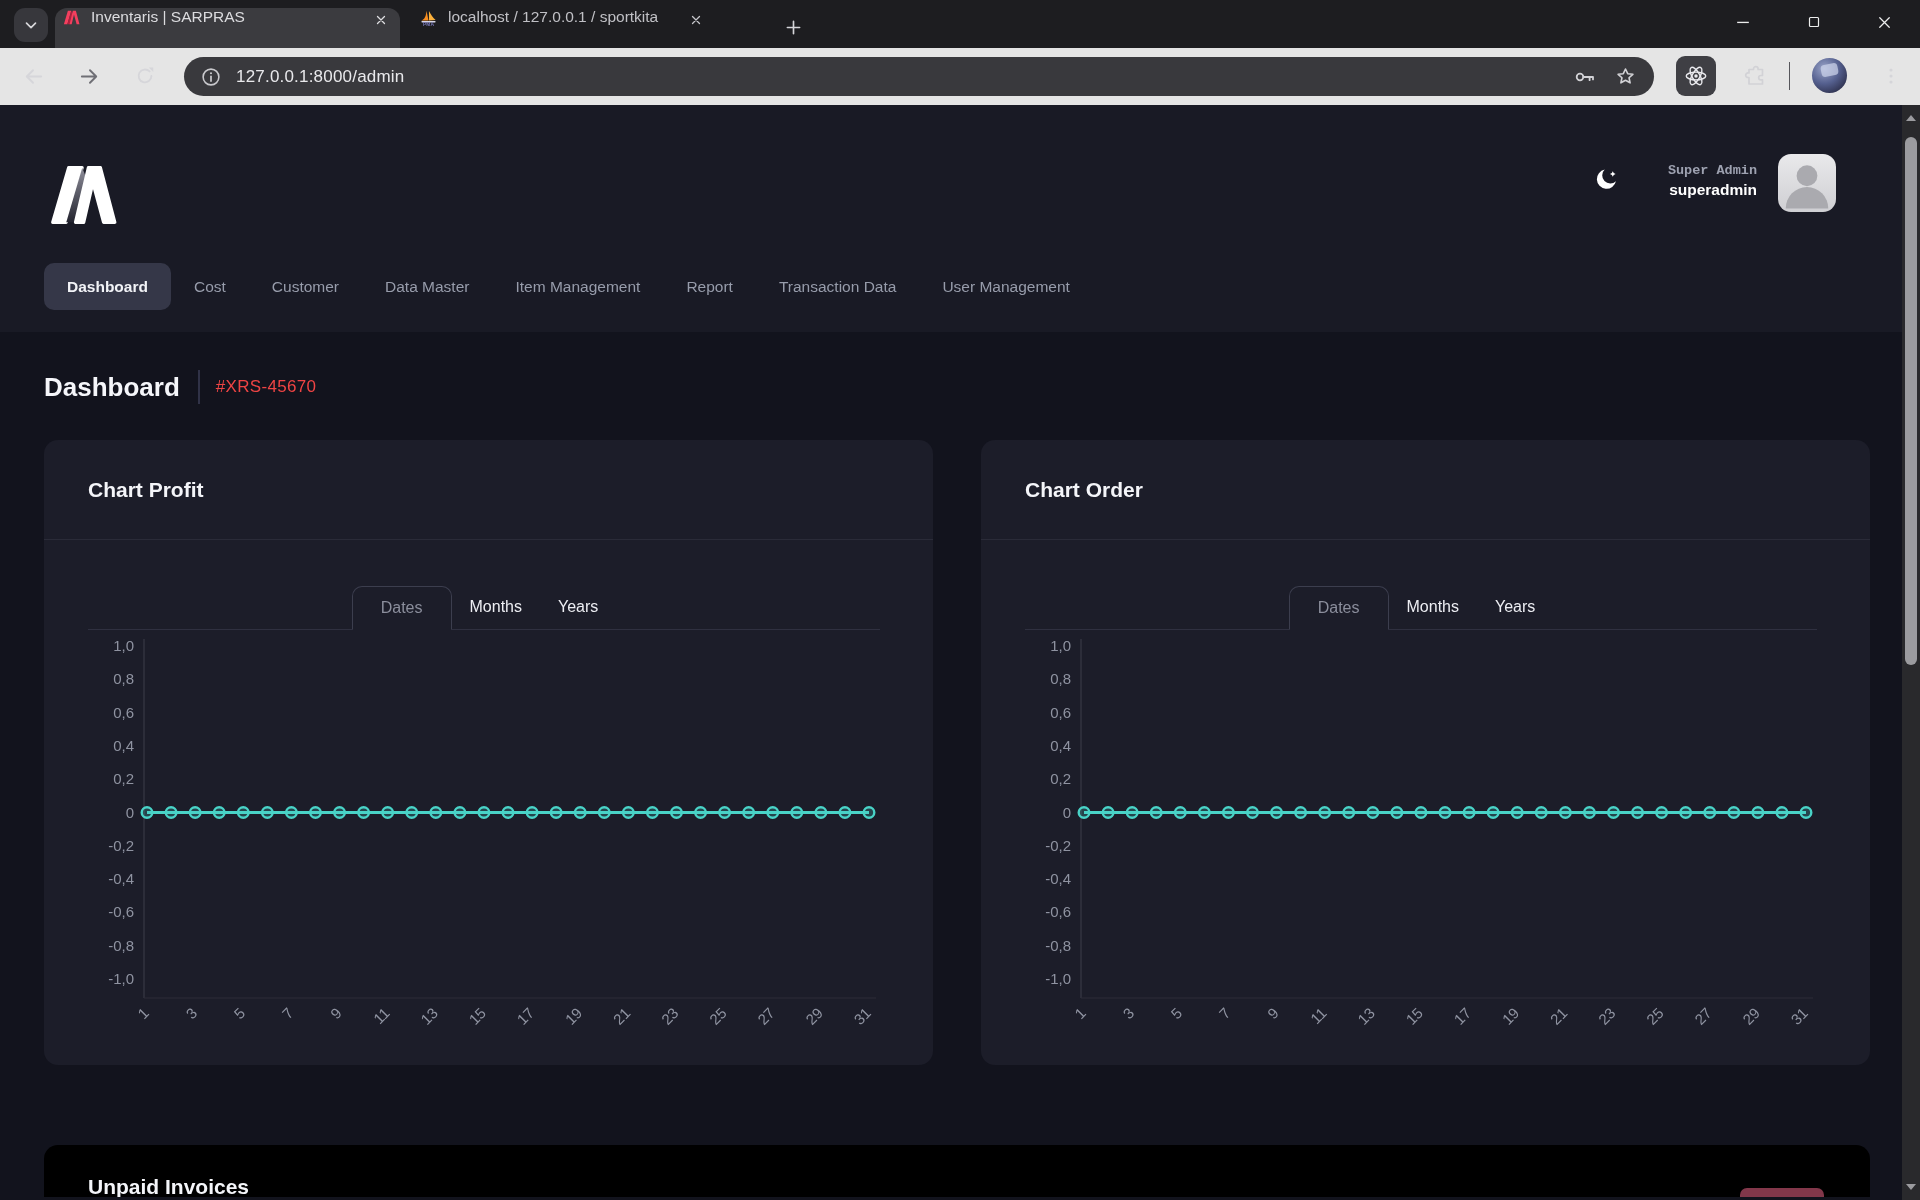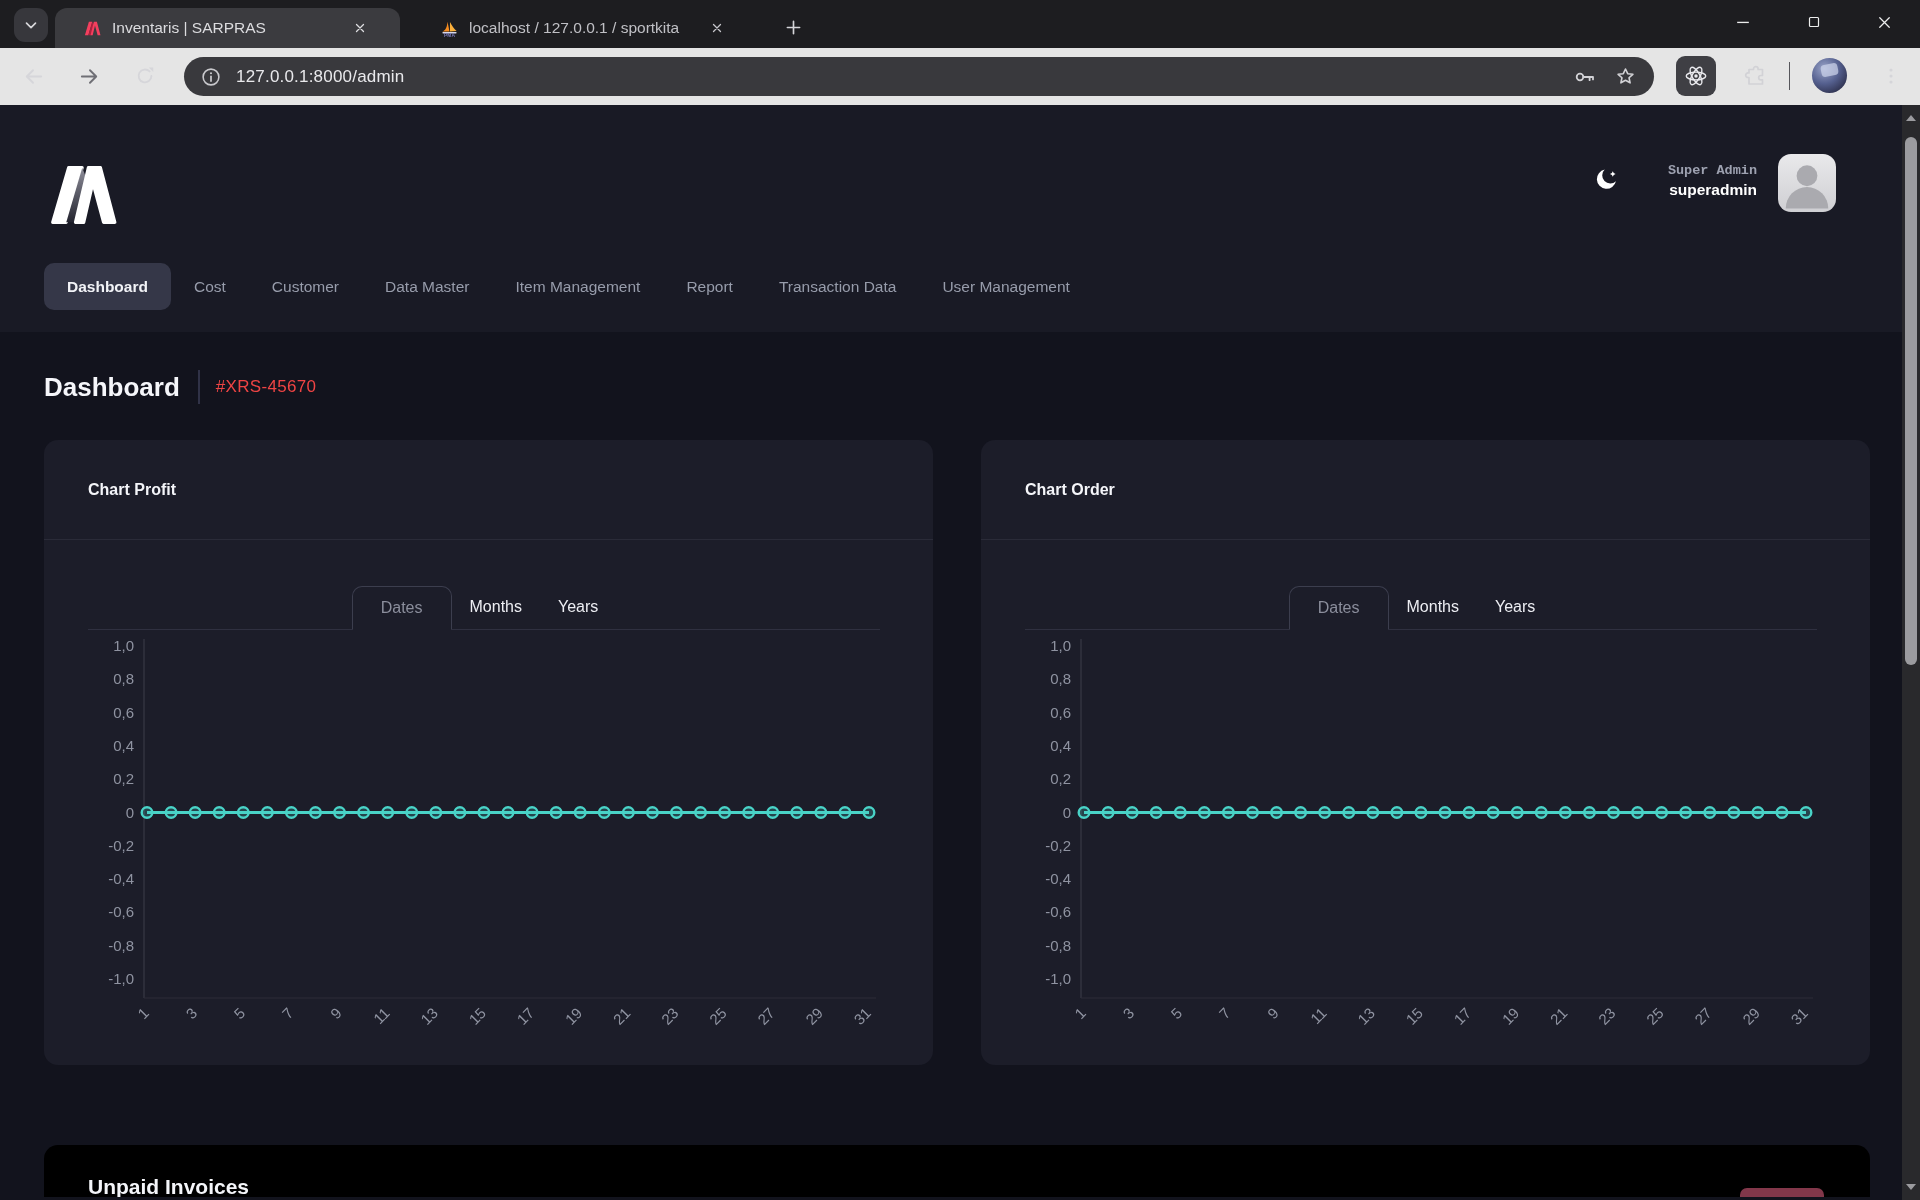--- a/index.html
+++ b/index.html
@@ -7,21 +7,21 @@
   body {
     width:1920px; height:1200px; overflow:hidden; position:relative;
     background:#12131d; font-family:"Liberation Sans", sans-serif;
     -webkit-font-smoothing:antialiased;
   }
 
   
   .tabstrip { position:absolute; top:0; left:0; width:1920px; height:48px; background:#1d1d20; }
   .tab-search { position:absolute; left:14px; top:8px; width:34px; height:34px; border-radius:11px;
     background:#37373c; display:flex; align-items:center; justify-content:center; cursor:pointer; }
-  .btab { position:absolute; top:8px; height:40px; display:flex; align-items:center; padding:0 28px; }
+  .btab { position:absolute; top:8px; height:40px; display:flex; align-items:flex-start; padding:0 7px; }
   .btab .btitle { flex:1; font-size:15.5px; color:#dcdcdf; white-space:nowrap; overflow:hidden; }
   .btab.active { left:55px; width:345px; background:#3b3b3f; border-radius:12px 12px 0 0; }
   .btab.inactive { left:412px; width:345px; }
   .btab.inactive .btitle { color:#c0c0c5; position:relative; }
   .fade-clip { position:relative; overflow:hidden; max-width:236px; }
   .fade-clip:after { content:""; position:absolute; right:0; top:0; bottom:0; width:28px;
     background:linear-gradient(90deg, rgba(29,29,32,0), #1d1d20); }
   .favicon { width:19px; height:19px; margin-right:10px; flex:0 0 auto; }
   .tab-close { width:24px; height:24px; border-radius:50%; display:flex; align-items:center; justify-content:center; cursor:pointer; flex:0 0 auto; }
   .newtab { position:absolute; left:778px; top:12px; width:30px; height:30px; border-radius:50%;
@@ -76,21 +76,21 @@
   .content { position:absolute; top:332px; left:0; width:1920px; height:868px; background:#12131d; }
   .page-head { display:flex; align-items:center; padding:38px 0 0 44px; }
   .page-title { font-size:26px; font-weight:700; color:#f5f6fa; }
   .page-div { width:2px; height:34px; background:#303247; margin:0 16px 0 18px; }
   .page-code { font-size:17px; color:#ef4444; letter-spacing:.3px; }
 
   .cards { display:flex; gap:48px; margin:36px 50px 0 44px; }
   .card { flex:1; height:625px; background:#1c1d29; border-radius:14px; overflow:hidden; }
   .card-h { height:100px; display:flex; align-items:center; padding:0 44px;
     border-bottom:1px solid #2a2b38; }
-  .card-title { font-size:16px; font-weight:700; color:#f4f5f9; }
+  .card-title { font-size:21px; font-weight:700; color:#f4f5f9; }
   .card-body { padding:46px 44px 0 44px; }
   .ctabs { display:flex; border-bottom:1px solid #2f3040; width:792px;justify-content:center; }
   .ctab { padding:12px 18px; font-size:16px; cursor:pointer; }
   .ctab.active { padding:12px 28px; border:1px solid #3c3e4e; border-bottom:1px solid #1c1d29;
     margin-bottom:-1px; border-radius:10px 10px 0 0; color:#8b8e9c; background:#1c1d29; }
   .ctab.plain { color:#edeef3; font-weight:500; }
   svg.chart { display:block; margin-top:6px; }
   svg.chart text { font-family:"Liberation Sans", sans-serif; font-size:15px; fill:#8f93a1; }
 
   .unpaid { margin:80px 50px 0 44px; height:52px; background:#000000; border-radius:14px 14px 0 0;

